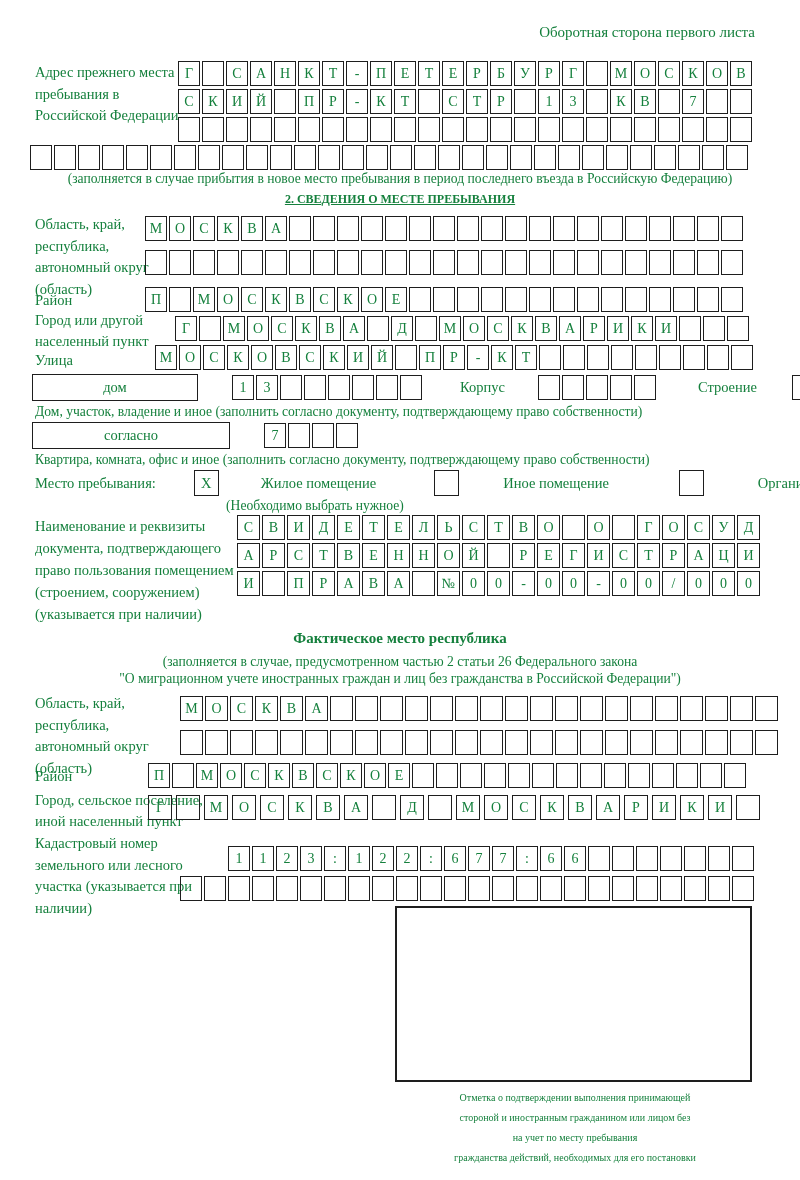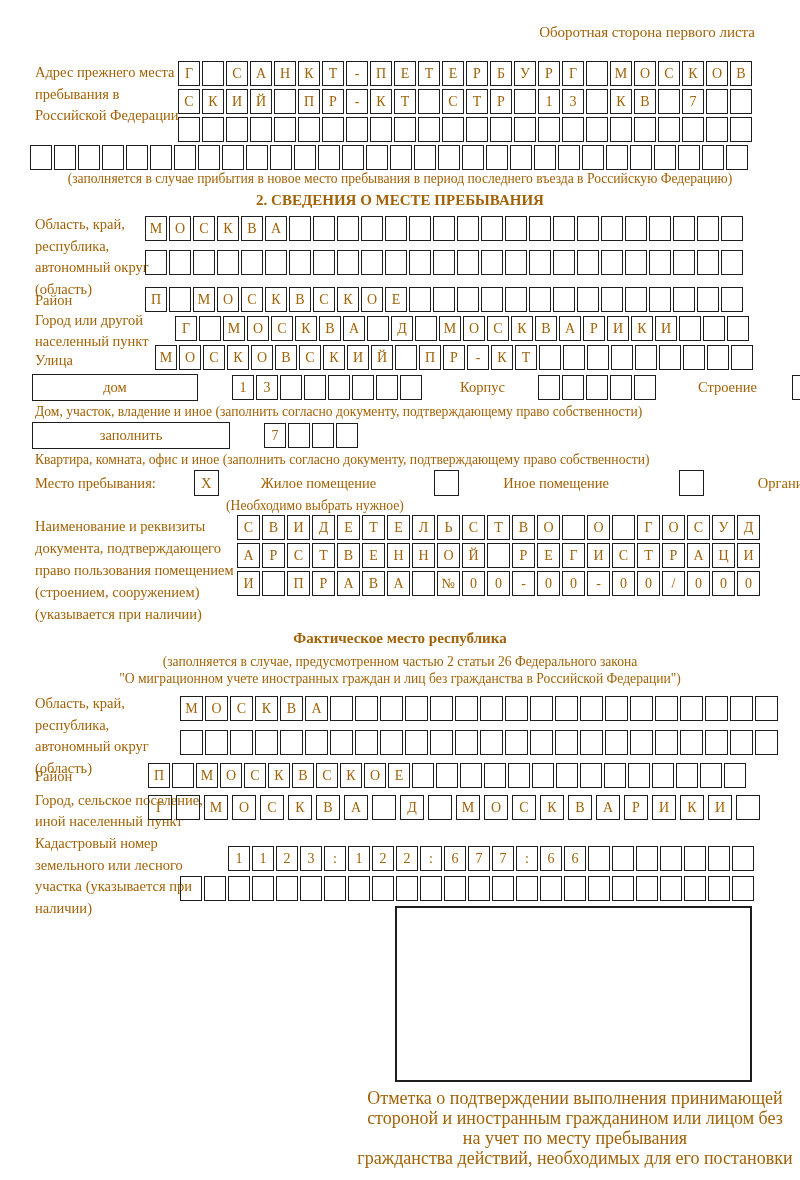--- a/index.html
+++ b/index.html
@@ -1,18 +1,18 @@
 <!DOCTYPE html>
 <html><head>
 <meta charset="utf-8">
 <style>
   html,body { margin:0; padding:0; background:#ffffff; }
   #page {
     position:relative; width:800px; height:1180px; background:#fff;
-    font-family:"Liberation Serif","DejaVu Serif",serif; color:#a16207;
+    font-family:"Liberation Serif","DejaVu Serif",serif; color:#15803d;
     overflow:hidden;
   }
   .abs { position:absolute; }
   .lbl { font-size:14.5px; line-height:21.5px; }
   .small { font-size:13.6px; }
   .center { text-align:center; }
   .bold { font-weight:bold; }
   .cells { display:flex; }
   .cell {
     box-sizing:border-box; flex:0 0 auto; width:22px; height:25px;
@@ -147,21 +147,21 @@
       <div class="cell"></div>
       <div class="cell"></div>
       <div class="cell"></div>
       <div class="cell"></div>
       <div class="cell"></div>
       <div class="cell"></div>
       <div class="cell"></div>
     </div>
   <div class="abs small center" style="left:0; top:171px; width:800px;">(заполняется в случае прибытия в новое место пребывания в период последнего въезда в Российскую Федерацию)</div>
 
-  <div class="abs bold center" style="left:0; top:192px; width:800px; font-size:15px;">2. СВЕДЕНИЯ О МЕСТЕ ПРЕБЫВАНИЯ</div>
+  <div class="abs bold center" style="left:0; top:192px; width:800px; font-size:12px;text-decoration:underline;">2. СВЕДЕНИЯ О МЕСТЕ ПРЕБЫВАНИЯ</div>
 
   <div class="abs lbl" style="left:35px; top:214px; width:118px;">Область, край, республика, автономный округ (область)</div>
   <div class="abs cells" style="left:145px; top:216px;">
       <div class="cell">М</div>
       <div class="cell">О</div>
       <div class="cell">С</div>
       <div class="cell">К</div>
       <div class="cell">В</div>
       <div class="cell">А</div>
       <div class="cell"></div>
@@ -322,21 +322,21 @@
     <div class="cells">
         <div class="cell">1</div>
         <div class="cell"></div>
         <div class="cell"></div>
         <div class="cell"></div>
       </div>
   </div>
   <div class="abs small" style="left:35px; top:404px;">Дом, участок, владение и иное (заполнить согласно документу, подтверждающему право собственности)</div>
 
   <div class="abs row" style="left:32px; top:422px;">
-    <div class="named-box" style="width:198px;">заполнить</div>
+    <div class="named-box" style="width:198px;">согласно</div>
     <div class="cells" style="margin-left:6px;">
         <div class="cell">7</div>
         <div class="cell"></div>
         <div class="cell"></div>
         <div class="cell"></div>
       </div>
   </div>
   <div class="abs small" style="left:35px; top:452px;">Квартира, комната, офис и иное (заполнить согласно документу, подтверждающему право собственности)</div>
 
   <div class="abs row" style="left:35px; top:470px;">
@@ -580,20 +580,20 @@
       <div class="cell"></div>
       <div class="cell"></div>
       <div class="cell"></div>
       <div class="cell"></div>
       <div class="cell"></div>
       <div class="cell"></div>
       <div class="cell"></div>
     </div>
 
   <div class="abs stamp-box" style="left:395px; top:906px; width:357px; height:176px;"></div>
-  <div class="abs center" style="left:355px; top:1088px; width:440px; font-size:18px; line-height:20px;">
+  <div class="abs center" style="left:355px; top:1088px; width:440px; font-size:10px; line-height:20px;">
     <div>Отметка о подтверждении выполнения принимающей</div>
     <div>стороной и иностранным гражданином или лицом без</div>
     <div>на учет по месту пребывания</div>
     <div>гражданства действий, необходимых для его постановки</div>
   </div>
 
 </div>
 
 </body></html>

